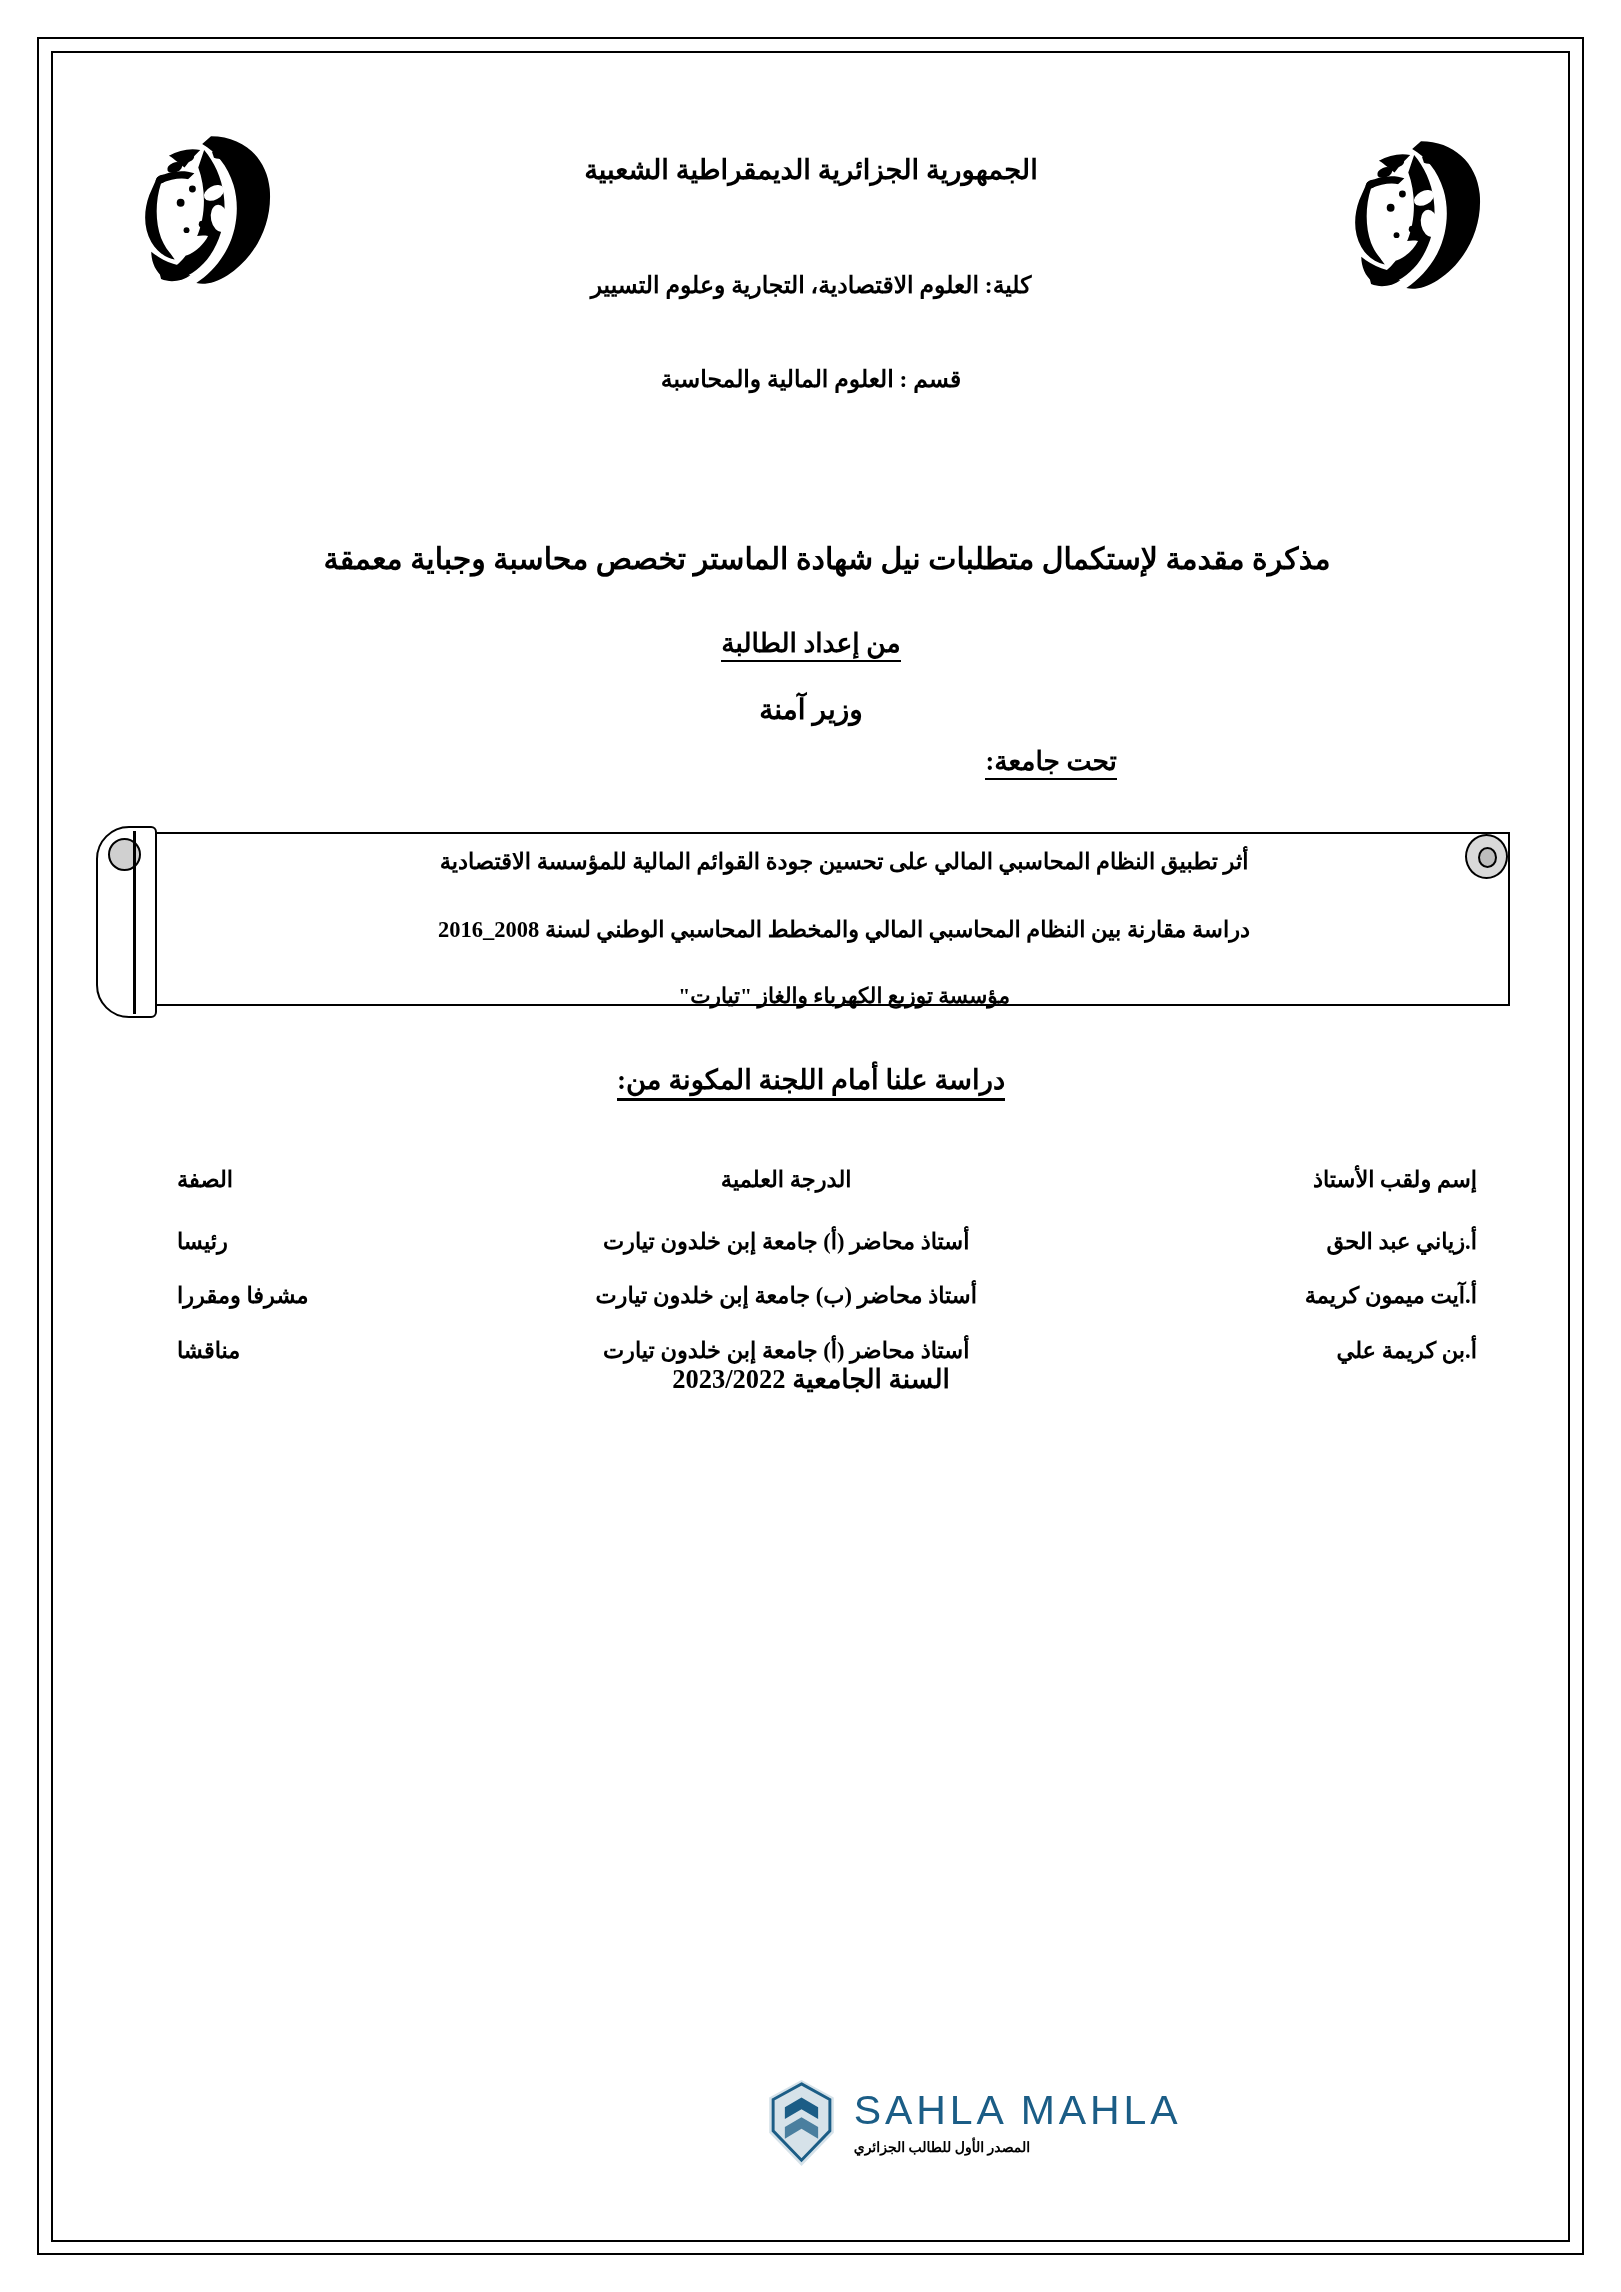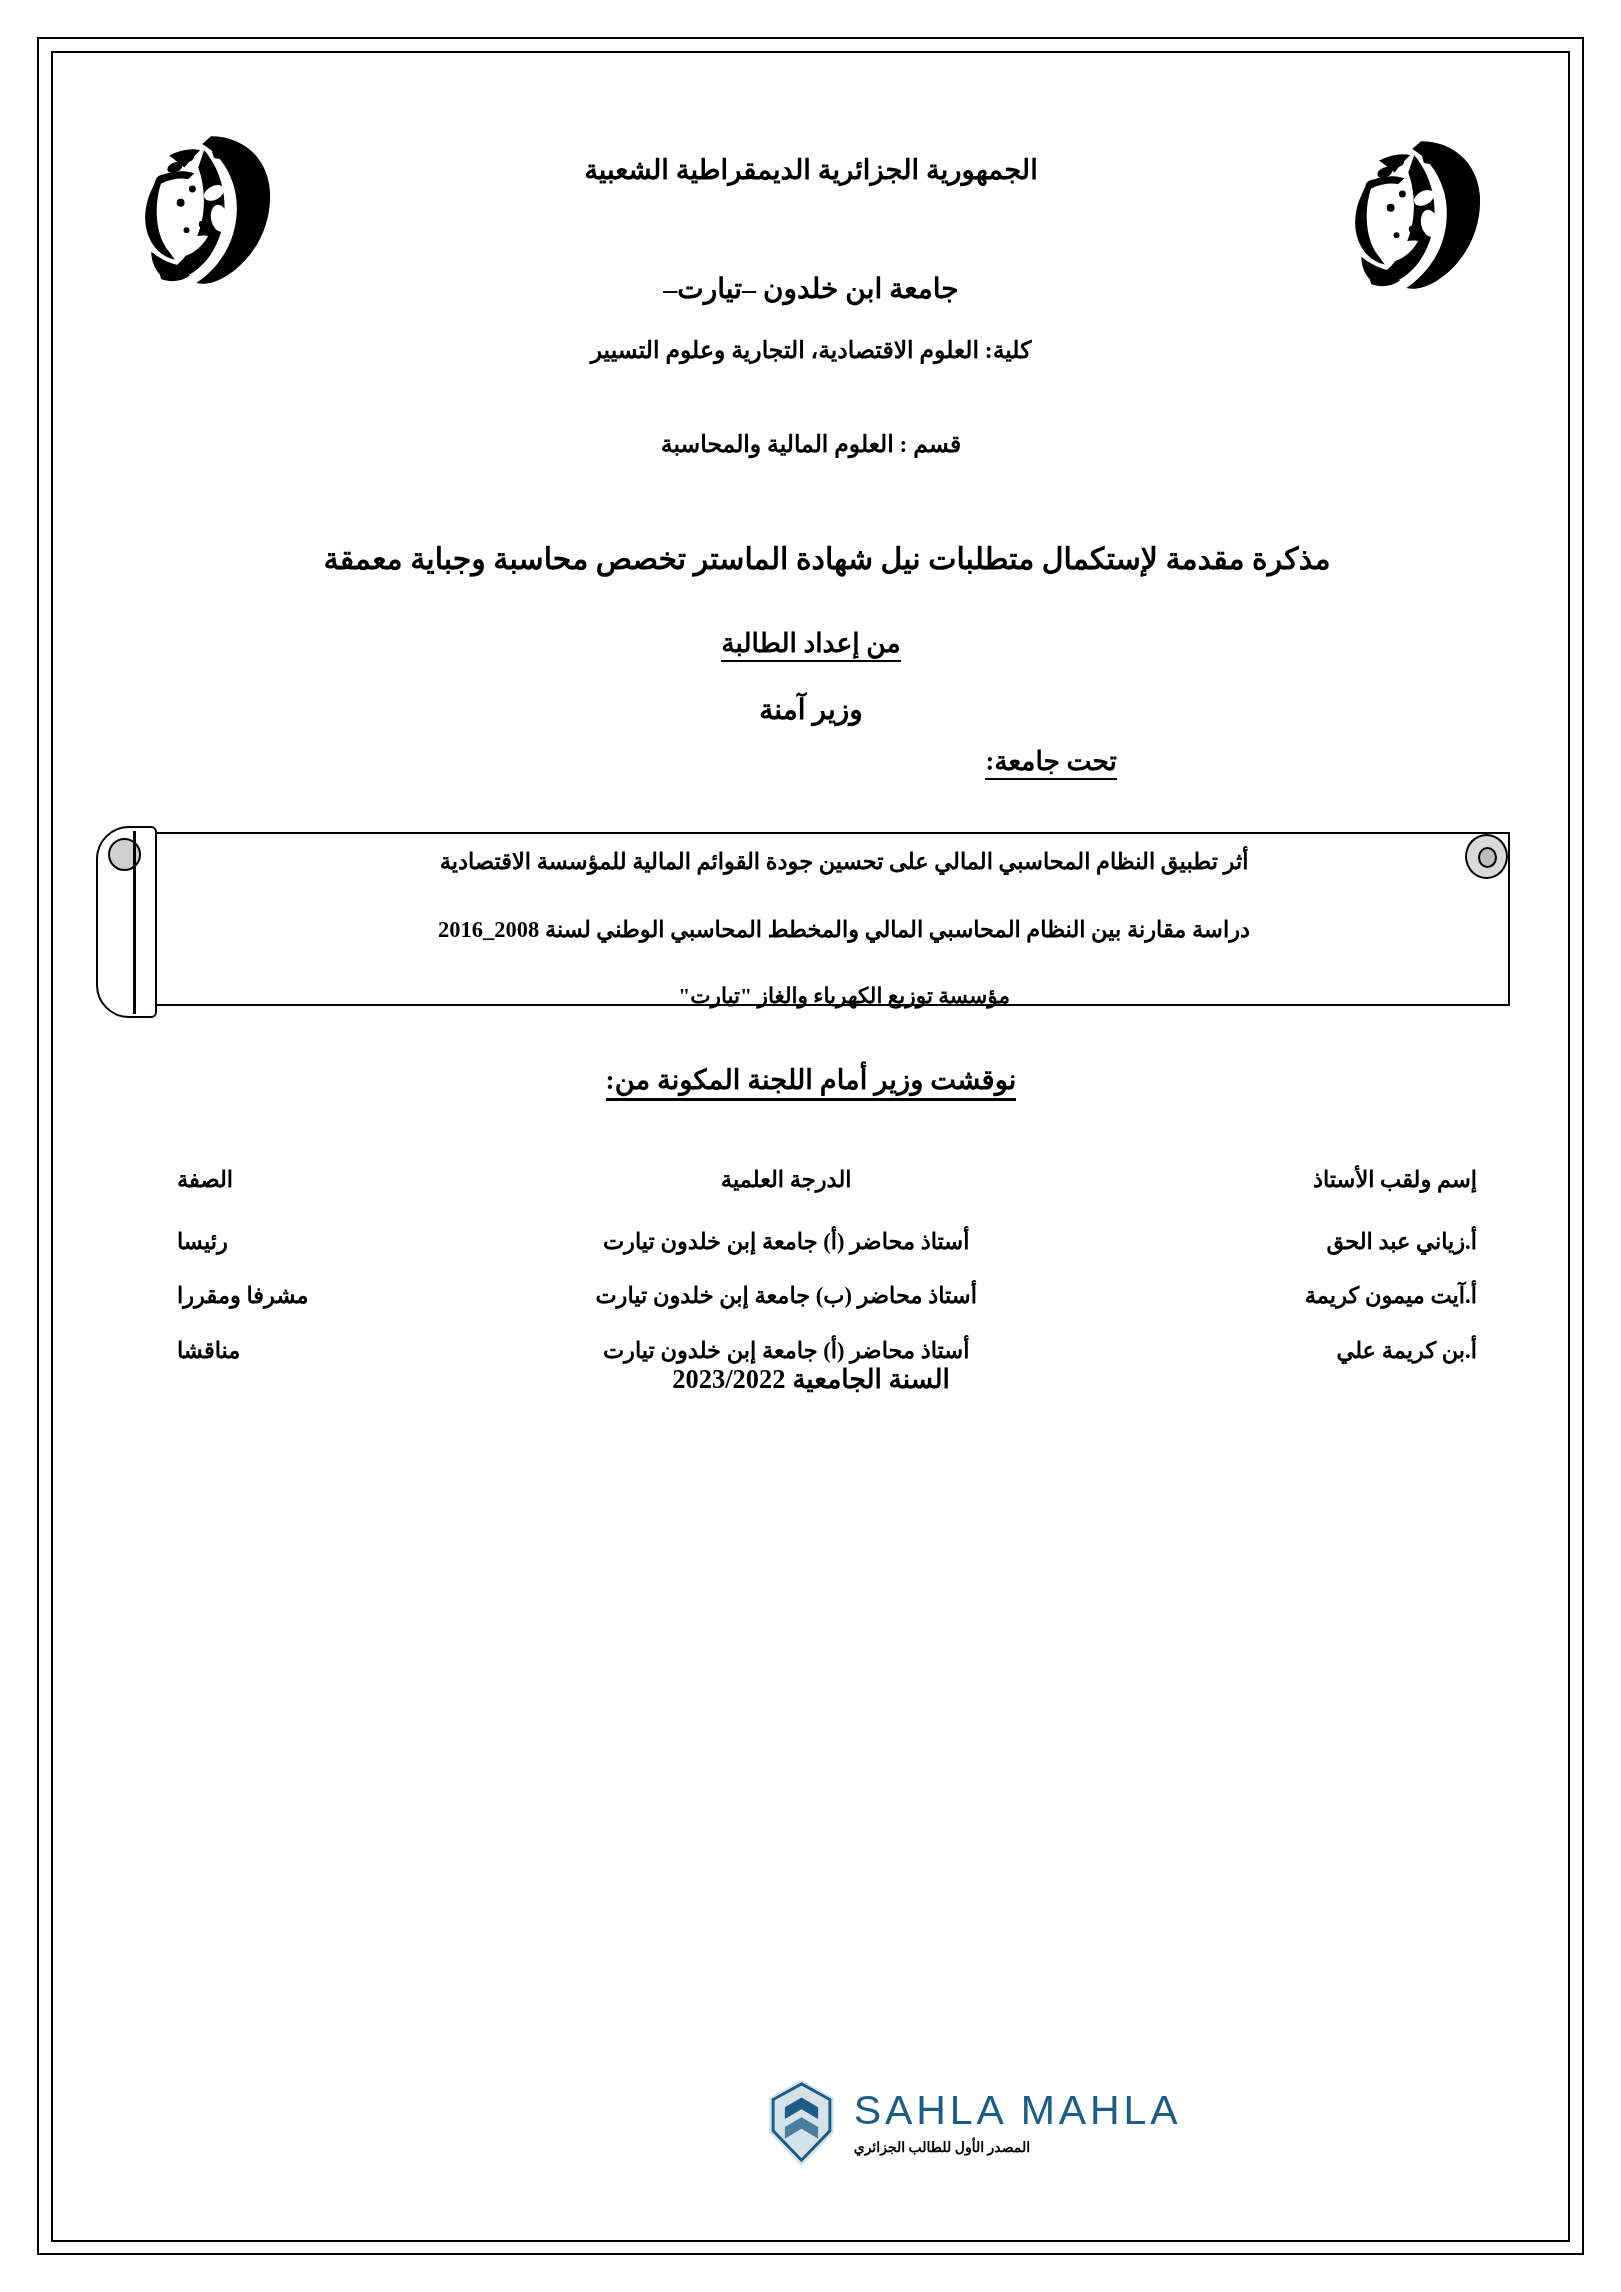--- a/index.html
+++ b/index.html
@@ -349,21 +349,20 @@
         <circle cx="70" cy="104" r="3"></circle>
         <path d="M96 24 C104 22 112 24 118 30 C112 32 104 32 98 30 Z"></path>
         <path d="M118 44 C126 46 132 52 134 60 C128 58 122 52 118 44 Z"></path>
         <path d="M40 138 C50 146 62 150 74 150 C66 156 54 158 44 154 Z"></path>
       </g>
     </svg>
   </div>
 
   <div class="header-block">
     <div class="hdr-line hdr-republic">الجمهورية الجزائرية الديمقراطية الشعبية</div>
-    <div class="hdr-line hdr-university">جامعة ابن خلدون –تيارت–</div>
     <div class="hdr-line hdr-faculty">كلية: العلوم الاقتصادية، التجارية وعلوم التسيير</div>
     <div class="hdr-line hdr-department">قسم : العلوم المالية والمحاسبة</div>
   </div>
 
   <div class="thesis-statement">مذكرة مقدمة لإستكمال متطلبات نيل شهادة الماستر تخصص محاسبة وجباية معمقة</div>
 
   <div class="prepared-by">
     <span>من إعداد الطالبة</span>
   </div>
 
@@ -379,21 +378,21 @@
     </div>
     <div class="scroll-roll"></div>
     <div class="scroll-lines">
       <div class="scroll-line scroll-line-1">أثر تطبيق النظام المحاسبي المالي على تحسين جودة القوائم المالية للمؤسسة الاقتصادية</div>
       <div class="scroll-line scroll-line-2">دراسة مقارنة بين النظام المحاسبي المالي والمخطط المحاسبي الوطني لسنة 2008_2016</div>
       <div class="scroll-line scroll-line-3">مؤسسة توزيع الكهرباء والغاز "تيارت"</div>
     </div>
   </div>
 
   <div class="defended-heading">
-    <span>نوقشت وزير أمام اللجنة المكونة من:</span>
+    <span>دراسة علنا أمام اللجنة المكونة من:</span>
   </div>
 
   <table class="jury">
     <thead>
       <tr>
         <td class="col-name">إسم ولقب الأستاذ</td>
         <td class="col-degree">الدرجة العلمية</td>
         <td class="col-role">الصفة</td>
       </tr>
     </thead>

